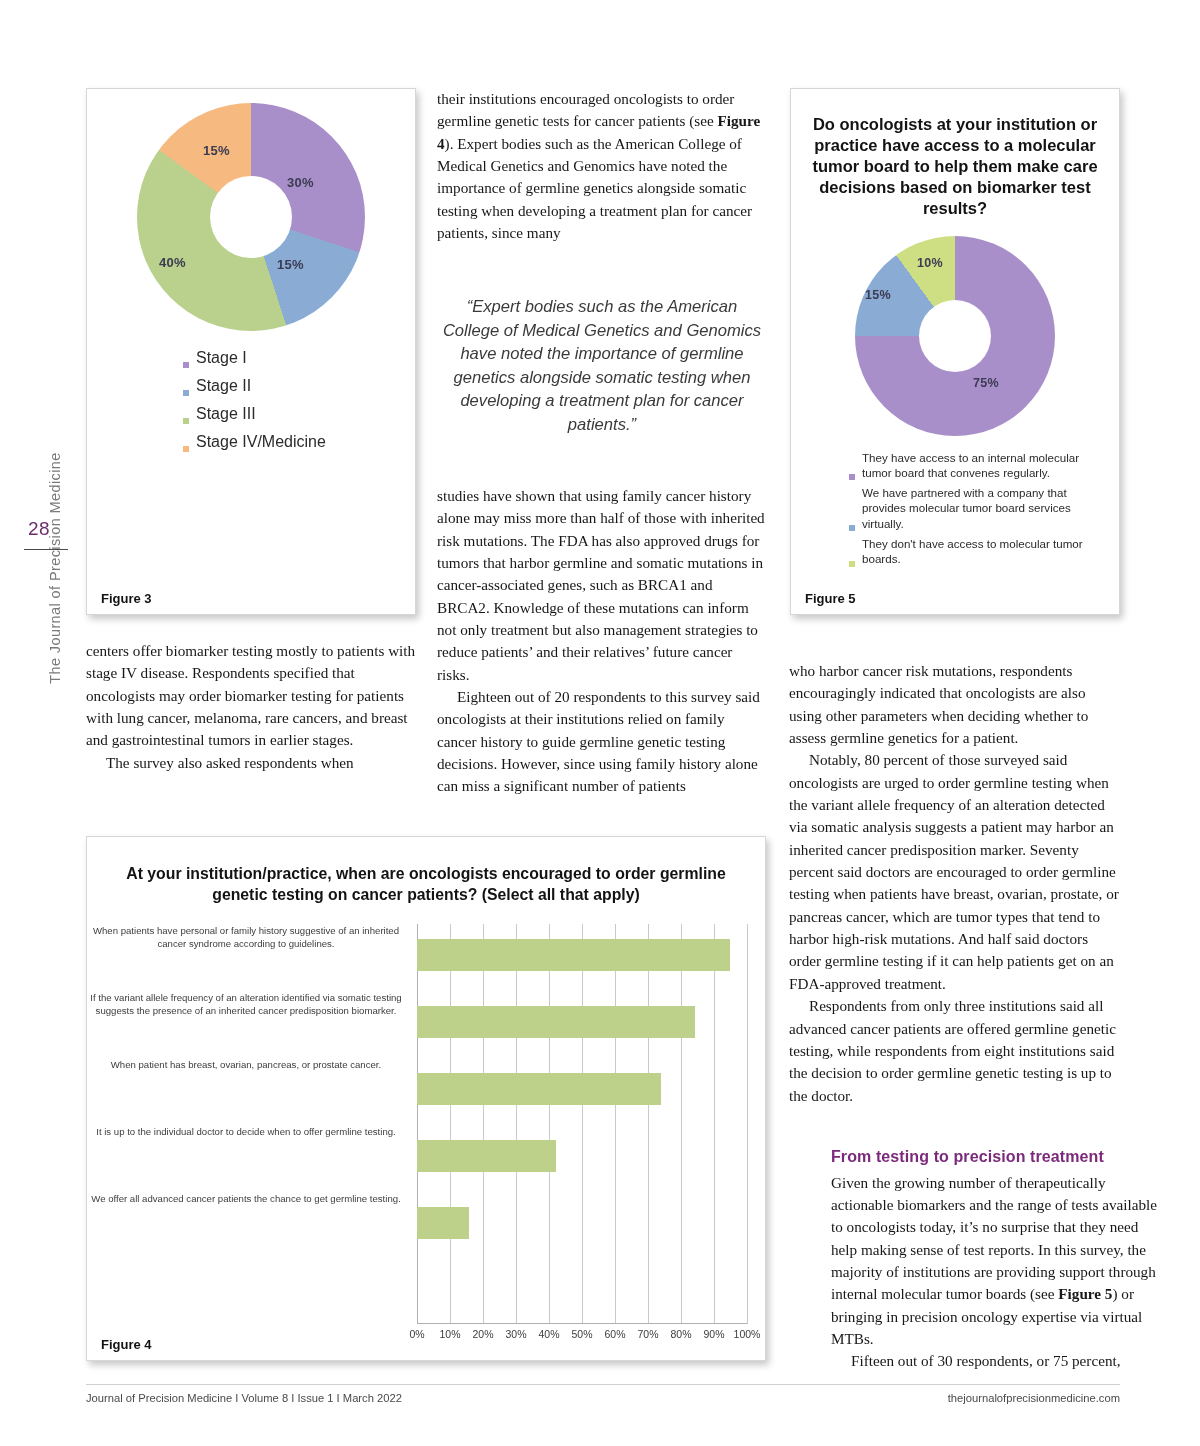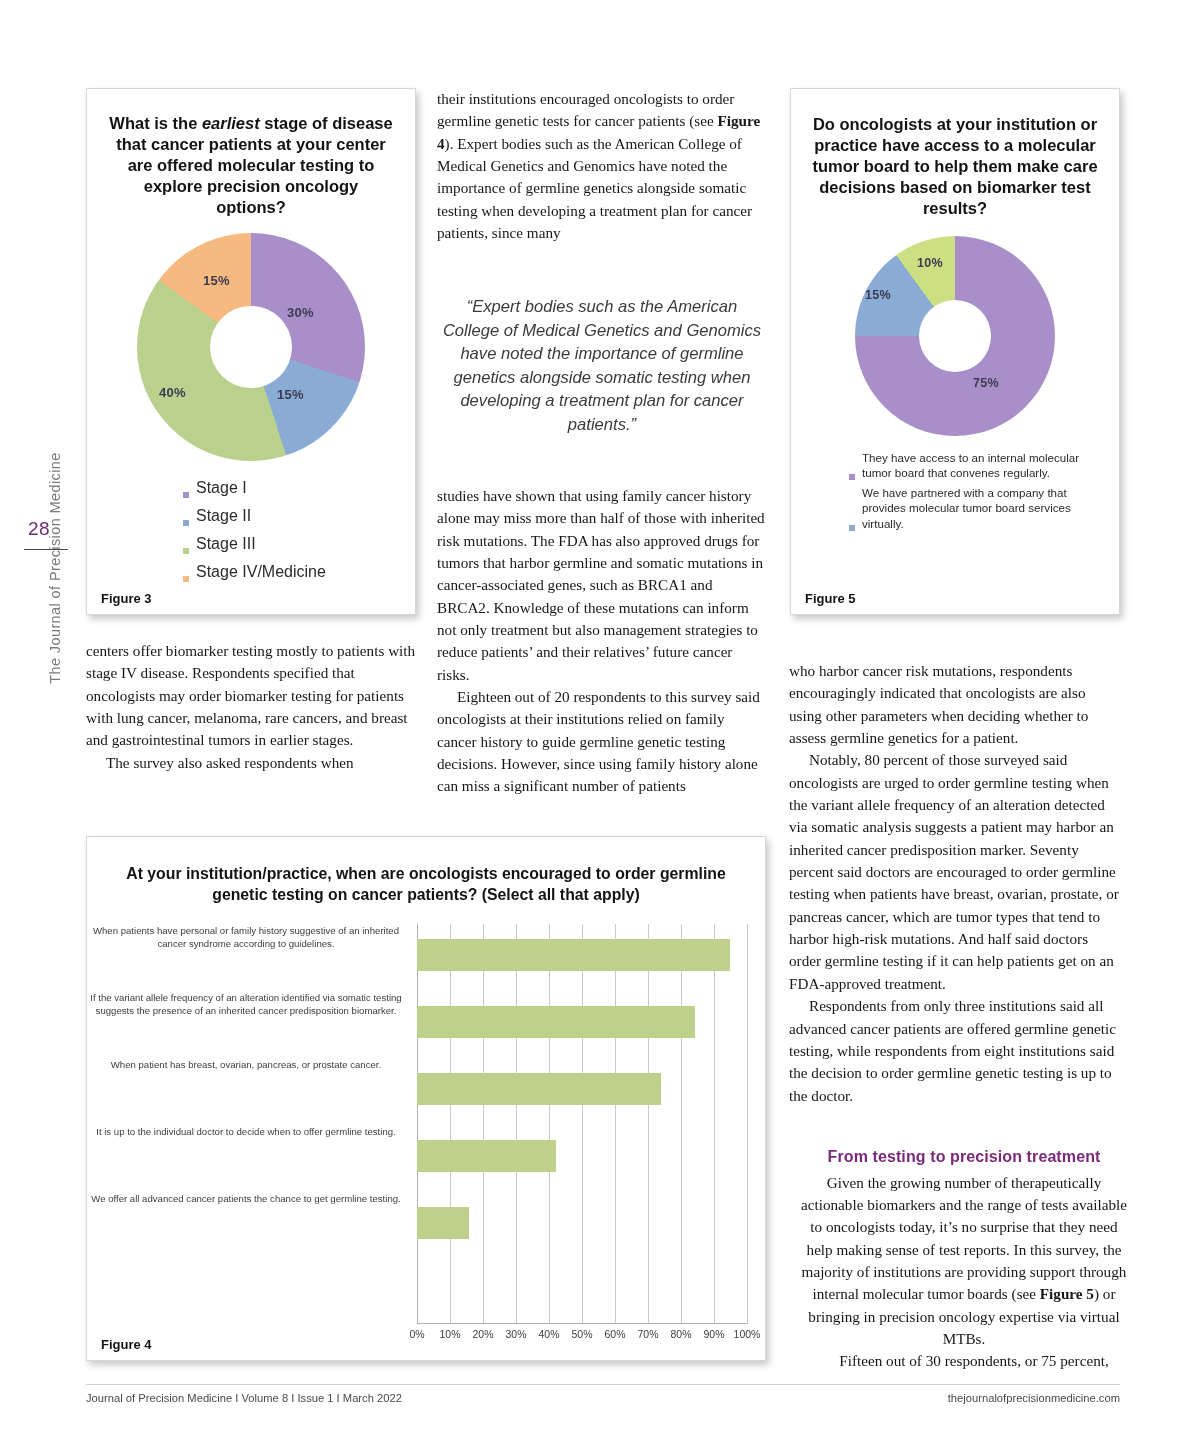--- a/index.html
+++ b/index.html
@@ -117,21 +117,21 @@
   
   .col { position:absolute; font-size:15.2px; line-height:1.47; color:#171717; text-align:left; }
   .col p { margin:0; }
   .col p.ind { text-indent:20px; }
   .col b { font-weight:bold; }
 
   #col-mid-top   { left:437px; top:88px;  width:330px; }
   #col-mid-bot   { left:437px; top:485px; width:330px; }
   #col-left-bot  { left:86px;  top:640px; width:330px; }
   #col-right-top { left:789px; top:660px; width:330px; }
-  #col-right-bot { left:799px; top:1145px; width:330px;text-align:center; }
+  #col-right-bot { left:831px; top:1145px; width:330px; }
 
   .pullquote {
     position:absolute; left:437px; top:295px; width:330px;
     font-family:"Liberation Sans", sans-serif;
     font-style:italic; font-size:16.6px; line-height:1.42;
     text-align:center; color:#3a3a3a;
   }
 
   .subhead {
     font-family:"Liberation Sans", sans-serif;
@@ -152,23 +152,20 @@
 </head>
 <body>
 
 <div class="rail">
   <div class="rail-pagenum">28</div>
   <div class="rail-rule"></div>
   <div class="rail-journal">The Journal of Precision Medicine</div>
 </div>
 
 <div class="fig-card" id="fig3">
-  <div class="fig-title">
-    <span>What is the </span><em>earliest</em><span> stage of disease that cancer patients at your center are offered molecular testing to explore precision oncology options?</span>
-  </div>
   <div class="donut-wrap">
     <div class="donut" id="fig3-donut" style="background: conic-gradient(rgb(169, 143, 201) 0deg, rgb(169, 143, 201) 108deg, rgb(138, 171, 212) 108deg, rgb(138, 171, 212) 162deg, rgb(185, 209, 141) 162deg, rgb(185, 209, 141) 306deg, rgb(246, 185, 127) 306deg, rgb(246, 185, 127) 360deg);"></div>
     <div class="slice-lab" style="font-size:13px; left:150px; top:72px;">30%</div>
     <div class="slice-lab" style="font-size:13px; left:140px; top:154px;">15%</div>
     <div class="slice-lab" style="font-size:13px; left:22px;  top:152px;">40%</div>
     <div class="slice-lab" style="font-size:13px; left:66px;  top:40px;">15%</div>
   </div>
   <div class="legend" id="fig3-legend">
       <div class="legend-row">
         <span class="legend-sq" style="background: rgb(169, 143, 201);"></span>
@@ -199,20 +196,24 @@
     <div class="slice-lab" style="font-size:12.5px; left:62px;  top:20px;">10%</div>
   </div>
   <div class="legend" id="fig5-legend">
       <div class="legend-row">
         <span class="legend-sq" style="background: rgb(169, 143, 201);"></span>
         <span class="legend-tx">They have access to an internal molecular tumor board that convenes regularly.</span>
       </div>
       <div class="legend-row">
         <span class="legend-sq" style="background: rgb(138, 171, 212);"></span>
         <span class="legend-tx">We have partnered with a company that provides molecular tumor board services virtually.</span>
+      </div>
+      <div class="legend-row">
+        <span class="legend-sq" style="background: rgb(206, 222, 131);"></span>
+        <span class="legend-tx">They don't have access to molecular tumor boards.</span>
       </div>
     </div>
   <div class="fig-label">Figure 5</div>
 </div>
 
 <div class="fig-card" id="fig4">
   <div class="fig-title">At your institution/practice, when are oncologists encouraged to order germline genetic testing on cancer patients? (Select all that apply)</div>
   <div class="bar-area">
     <div class="grid" id="fig4-grid">
         <div class="gline axis" style="left: 0%;"></div>

